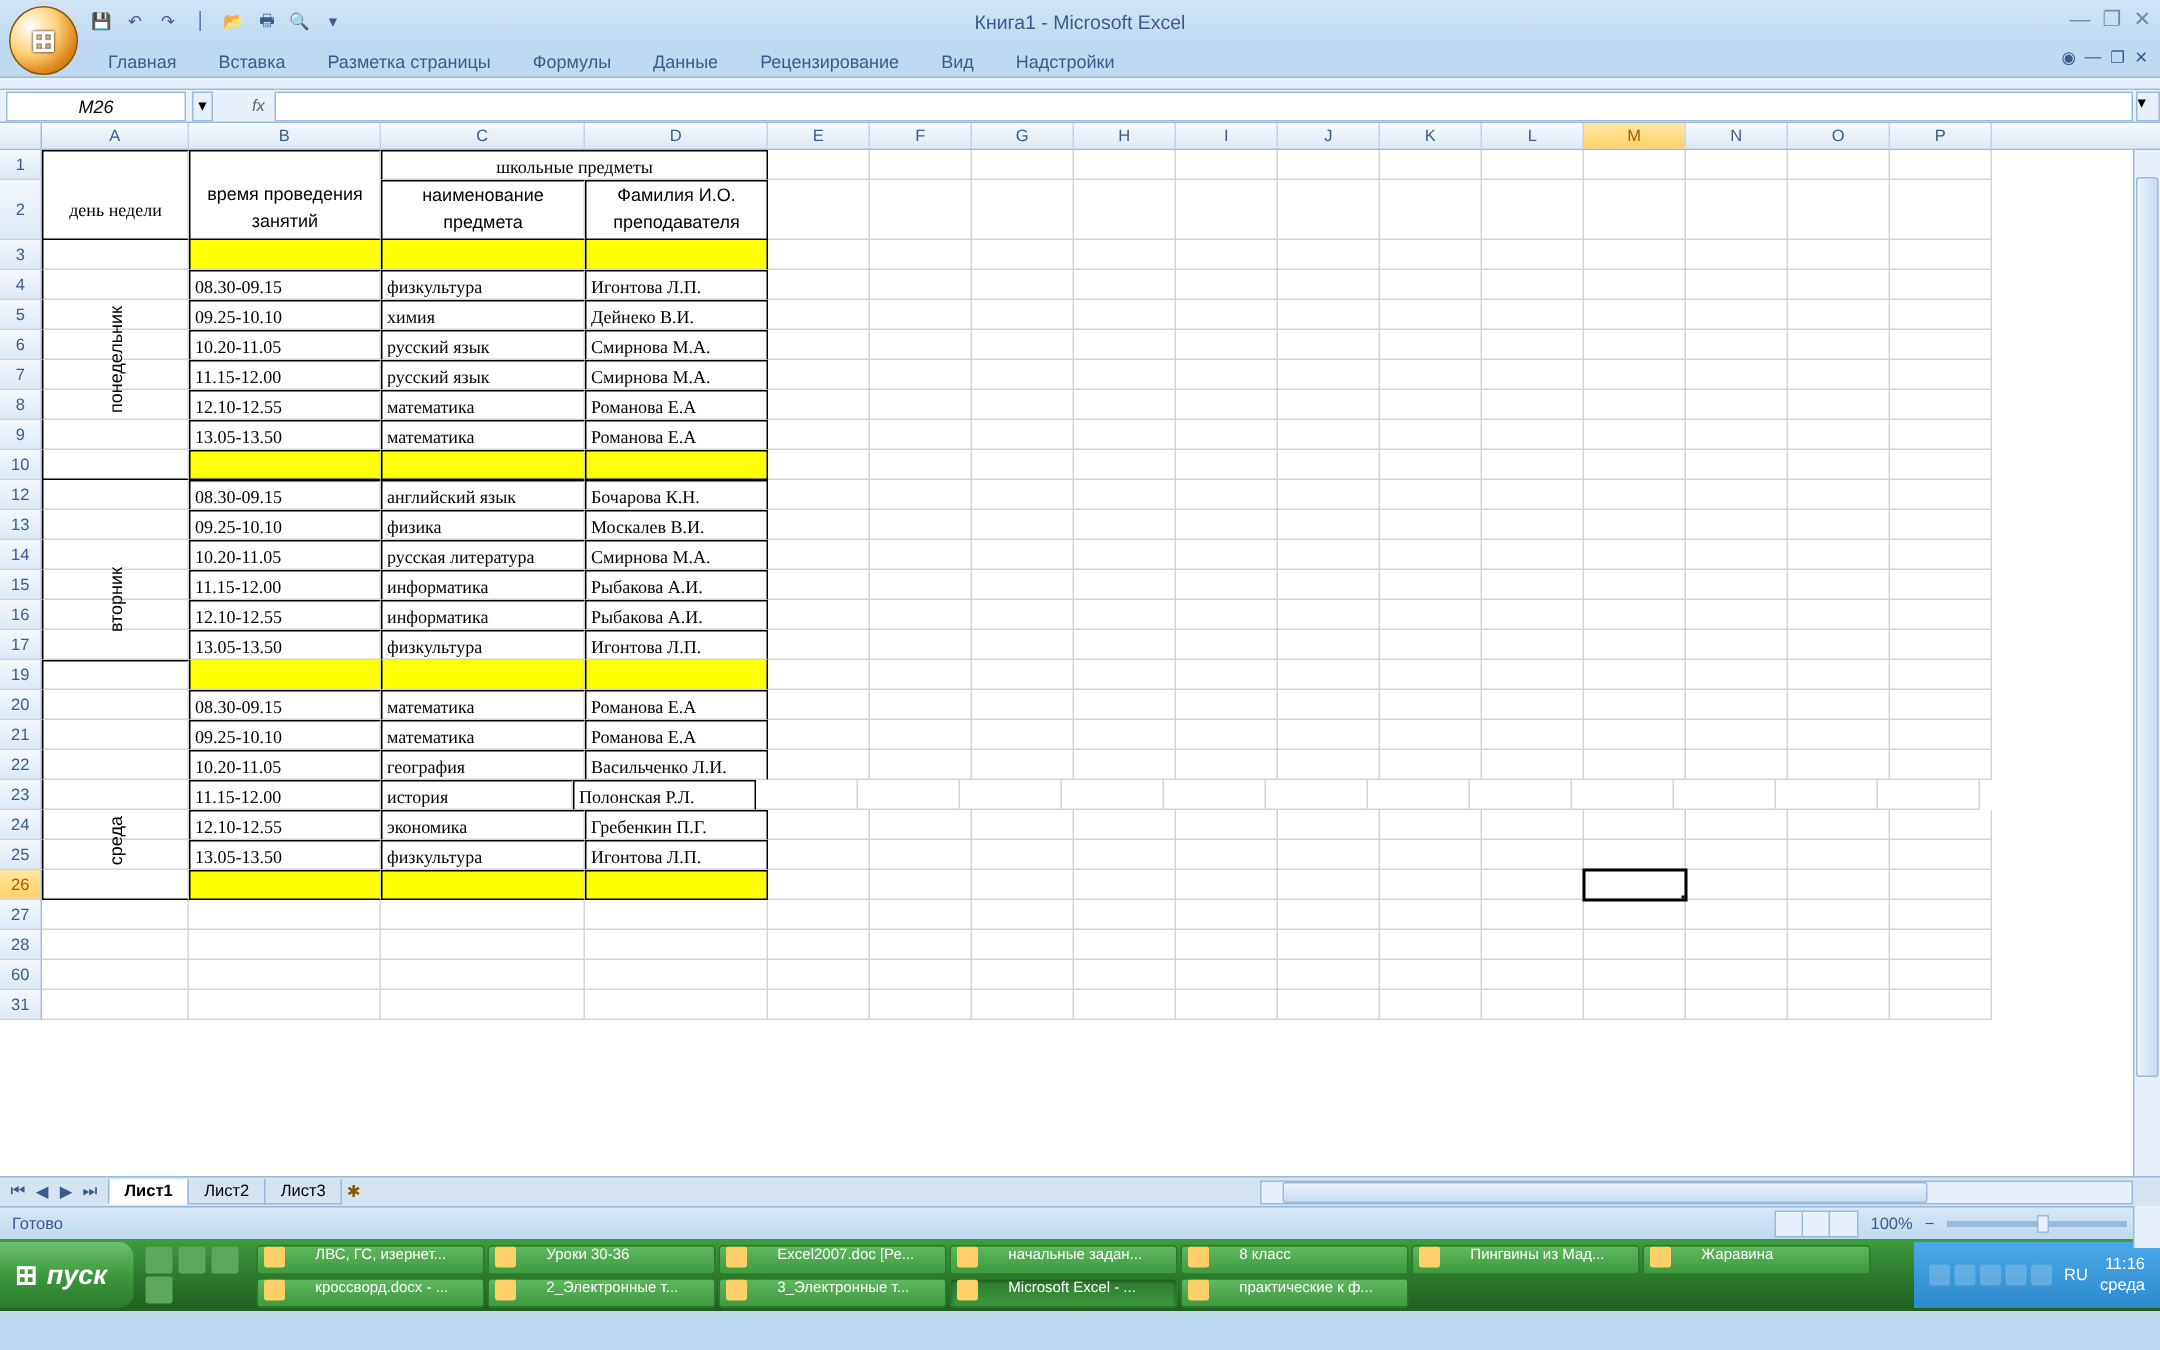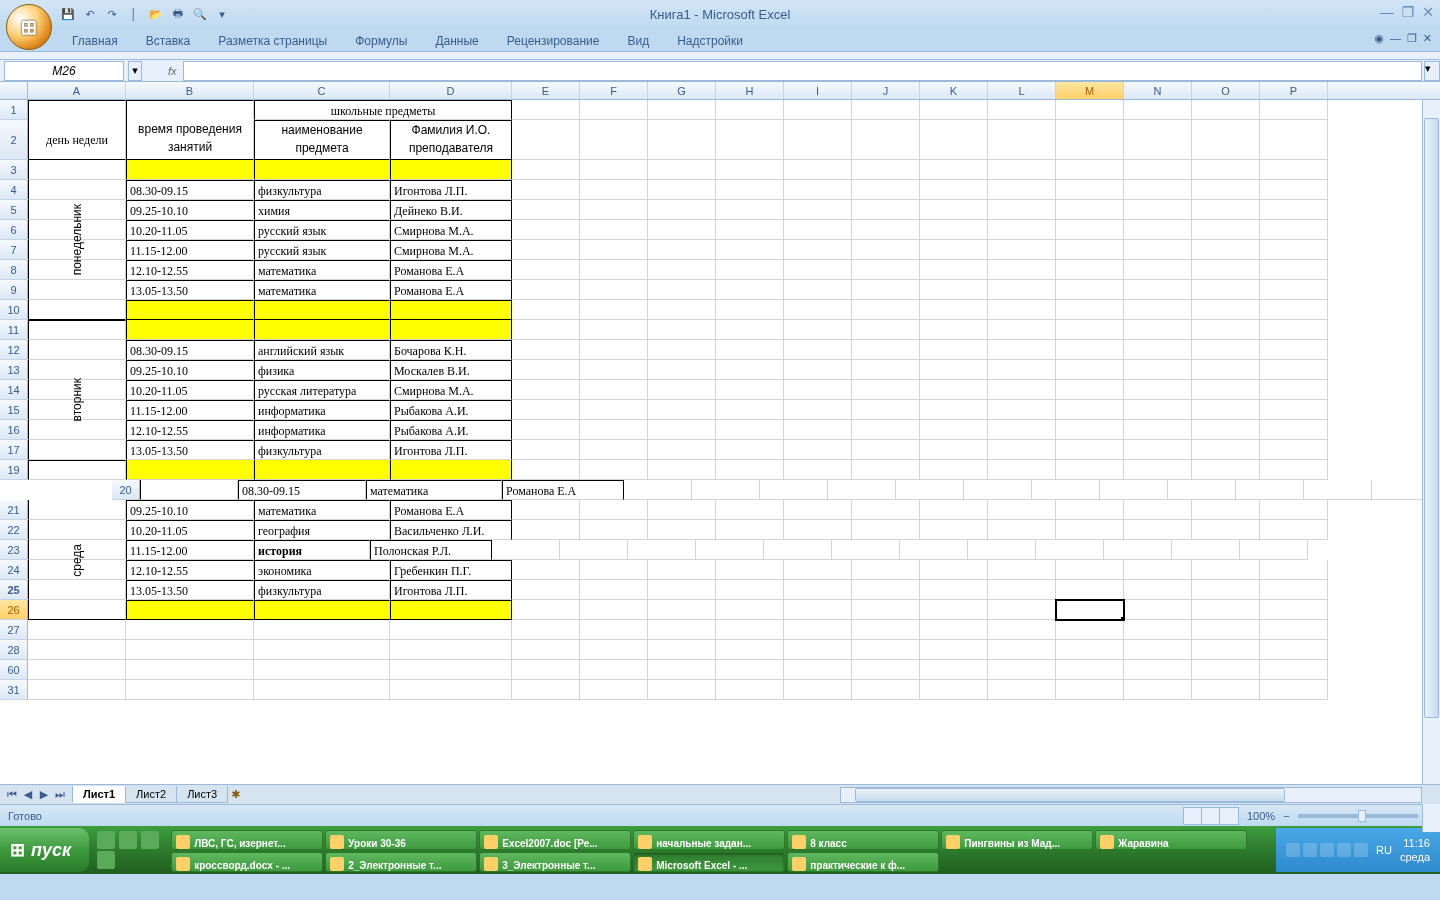--- a/index.html
+++ b/index.html
@@ -58,21 +58,21 @@
 .view-btns{display:flex;border:1px solid #9bb9d9;}
 .view-btn{width:18px;height:16px;border-right:1px solid #9bb9d9;background:#e8f1fb;}
 .zoom-slider{width:120px;height:4px;background:#9bb9d9;position:relative;}
 .zoom-thumb{position:absolute;left:50%;top:-4px;width:8px;height:12px;background:#e8f1fb;border:1px solid #9bb9d9;}
 .taskbar { height:48px; background:linear-gradient(#3e9e3e,#2d7a2d 50%,#1f5f1f); display:flex; align-items:center; padding:0;}
 .start-btn { height:44px; padding:0 18px 0 10px; background:linear-gradient(#6ec06e,#3d9a3d 50%,#2a7a2a); color:#fff; font-style:italic; font-weight:bold; font-size:18px; display:flex; align-items:center; border-radius:0 10px 10px 0; gap:6px;}
 .tb-icons{display:flex;flex-direction:column;gap:2px;padding:0 8px;}
 .tb-icons-row{display:flex;gap:4px;}
 .tb-icon{width:18px;height:18px;background:#5aaa5a;border-radius:2px;}
 .task-btns{display:flex;flex-wrap:wrap;align-content:flex-start;gap:2px;padding:2px 4px;flex:1;height:44px;}
-.task-btn{width:152px;height:20px;background:linear-gradient(#5fb85f,#3d9a3d);border:1px solid #2a7a2a;border-radius:3px;display:flex;align-items:flex-end;gap:4px;padding:0 4px;color:#fff;font-size:10px;overflow:hidden;white-space:nowrap;font-weight:bold;}
+.task-btn{width:152px;height:20px;background:linear-gradient(#5fb85f,#3d9a3d);border:1px solid #2a7a2a;border-radius:3px;display:flex;align-items:flex-start;gap:20px;padding:0 4px;color:#fff;font-size:10px;overflow:hidden;white-space:nowrap;}
 .task-btn.active{background:linear-gradient(#2d7a2d,#3d9a3d);box-shadow:inset 0 1px 3px rgba(0,0,0,.4);}
 .task-ico{width:14px;height:14px;background:#ffd068;border-radius:2px;flex-shrink:0;}
 .tray { background:linear-gradient(#4aa8e8,#2d8acc); height:44px; padding:0 10px; display:flex; align-items:center; gap:8px; color:#fff; font-size:11px;}
 .tray-icons{display:flex;gap:3px;}
 .tray-ico{width:14px;height:14px;background:#fff3;border-radius:2px;}
 .tray-time{text-align:right;line-height:14px;}
 </style>
 </head>
 <body>
 
@@ -339,39 +339,20 @@
           <div class="cell " style="width: 68px;"></div>
           <div class="cell " style="width: 68px;"></div>
           <div class="cell " style="width: 68px;"></div>
           <div class="cell " style="width: 68px;"></div>
           <div class="cell " style="width: 68px;"></div>
           <div class="cell " style="width: 68px;"></div>
           <div class="cell " style="width: 68px;"></div>
           <div class="cell " style="width: 68px;"></div>
         </div>
         <div class="row" style="height: 20px;">
-          <div class="row-h" style="line-height: 20px;">11</div>
-          <div class="cell b-l b-t" style="width: 98px;"></div>
-          <div class="cell yellow b-l" style="width: 128px;"></div>
-          <div class="cell yellow b-l" style="width: 136px;"></div>
-          <div class="cell yellow b-l b-r" style="width: 122px;"></div>
-          <div class="cell " style="width: 68px;"></div>
-          <div class="cell " style="width: 68px;"></div>
-          <div class="cell " style="width: 68px;"></div>
-          <div class="cell " style="width: 68px;"></div>
-          <div class="cell " style="width: 68px;"></div>
-          <div class="cell " style="width: 68px;"></div>
-          <div class="cell " style="width: 68px;"></div>
-          <div class="cell " style="width: 68px;"></div>
-          <div class="cell " style="width: 68px;"></div>
-          <div class="cell " style="width: 68px;"></div>
-          <div class="cell " style="width: 68px;"></div>
-          <div class="cell " style="width: 68px;"></div>
-        </div>
-        <div class="row" style="height: 20px;">
           <div class="row-h" style="line-height: 20px;">12</div>
           <div class="cell b-l" style="width: 98px;"></div>
           <div class="cell b-l b-t" style="width: 128px;">08.30-09.15</div>
           <div class="cell b-l b-t" style="width: 136px;">английский язык</div>
           <div class="cell b-l b-t b-r" style="width: 122px;">Бочарова К.Н.</div>
           <div class="cell " style="width: 68px;"></div>
           <div class="cell " style="width: 68px;"></div>
           <div class="cell " style="width: 68px;"></div>
           <div class="cell " style="width: 68px;"></div>
           <div class="cell " style="width: 68px;"></div>
@@ -490,21 +471,21 @@
           <div class="cell " style="width: 68px;"></div>
           <div class="cell " style="width: 68px;"></div>
           <div class="cell " style="width: 68px;"></div>
           <div class="cell " style="width: 68px;"></div>
           <div class="cell " style="width: 68px;"></div>
           <div class="cell " style="width: 68px;"></div>
           <div class="cell " style="width: 68px;"></div>
           <div class="cell " style="width: 68px;"></div>
           <div class="cell " style="width: 68px;"></div>
         </div>
-        <div class="row" style="height: 20px; justify-content: flex-end;">
+        <div class="row" style="height: 20px;">
           <div class="row-h" style="line-height: 20px;">20</div>
           <div class="cell b-l" style="width: 98px;"></div>
           <div class="cell b-l b-t" style="width: 128px;">08.30-09.15</div>
           <div class="cell b-l b-t" style="width: 136px;">математика</div>
           <div class="cell b-l b-t b-r" style="width: 122px;">Романова Е.А</div>
           <div class="cell " style="width: 68px;"></div>
           <div class="cell " style="width: 68px;"></div>
           <div class="cell " style="width: 68px;"></div>
           <div class="cell " style="width: 68px;"></div>
           <div class="cell " style="width: 68px;"></div>
@@ -551,21 +532,21 @@
           <div class="cell " style="width: 68px;"></div>
           <div class="cell " style="width: 68px;"></div>
           <div class="cell " style="width: 68px;"></div>
           <div class="cell " style="width: 68px;"></div>
           <div class="cell " style="width: 68px;"></div>
         </div>
         <div class="row" style="height: 20px;">
           <div class="row-h" style="line-height: 20px;">23</div>
           <div class="cell b-l" style="width: 98px;"></div>
           <div class="cell b-l b-t" style="width: 128px;">11.15-12.00</div>
-          <div class="cell b-l b-t" style="width: 116px; font-weight: bold;">история</div>
+          <div class="cell b-l b-t" style="width: 128px;">история</div>
           <div class="cell b-l b-t b-r" style="width: 122px;">Полонская Р.Л.</div>
           <div class="cell " style="width: 68px;"></div>
           <div class="cell " style="width: 68px;"></div>
           <div class="cell " style="width: 68px;"></div>
           <div class="cell " style="width: 68px;"></div>
           <div class="cell " style="width: 68px;"></div>
           <div class="cell " style="width: 68px;"></div>
           <div class="cell " style="width: 68px;"></div>
           <div class="cell " style="width: 68px;"></div>
           <div class="cell " style="width: 68px;"></div>
@@ -586,21 +567,21 @@
           <div class="cell " style="width: 68px;"></div>
           <div class="cell " style="width: 68px;"></div>
           <div class="cell " style="width: 68px;"></div>
           <div class="cell " style="width: 68px;"></div>
           <div class="cell " style="width: 68px;"></div>
           <div class="cell " style="width: 68px;"></div>
           <div class="cell " style="width: 68px;"></div>
           <div class="cell " style="width: 68px;"></div>
         </div>
         <div class="row" style="height: 20px;">
-          <div class="row-h" style="line-height: 20px; font-weight: bold;">25</div>
+          <div class="row-h" style="line-height: 20px;">25</div>
           <div class="cell b-l" style="width: 98px;"></div>
           <div class="cell b-l b-t" style="width: 128px;">13.05-13.50</div>
           <div class="cell b-l b-t" style="width: 136px;">физкультура</div>
           <div class="cell b-l b-t b-r" style="width: 122px;">Игонтова Л.П.</div>
           <div class="cell " style="width: 68px;"></div>
           <div class="cell " style="width: 68px;"></div>
           <div class="cell " style="width: 68px;"></div>
           <div class="cell " style="width: 68px;"></div>
           <div class="cell " style="width: 68px;"></div>
           <div class="cell " style="width: 68px;"></div>

